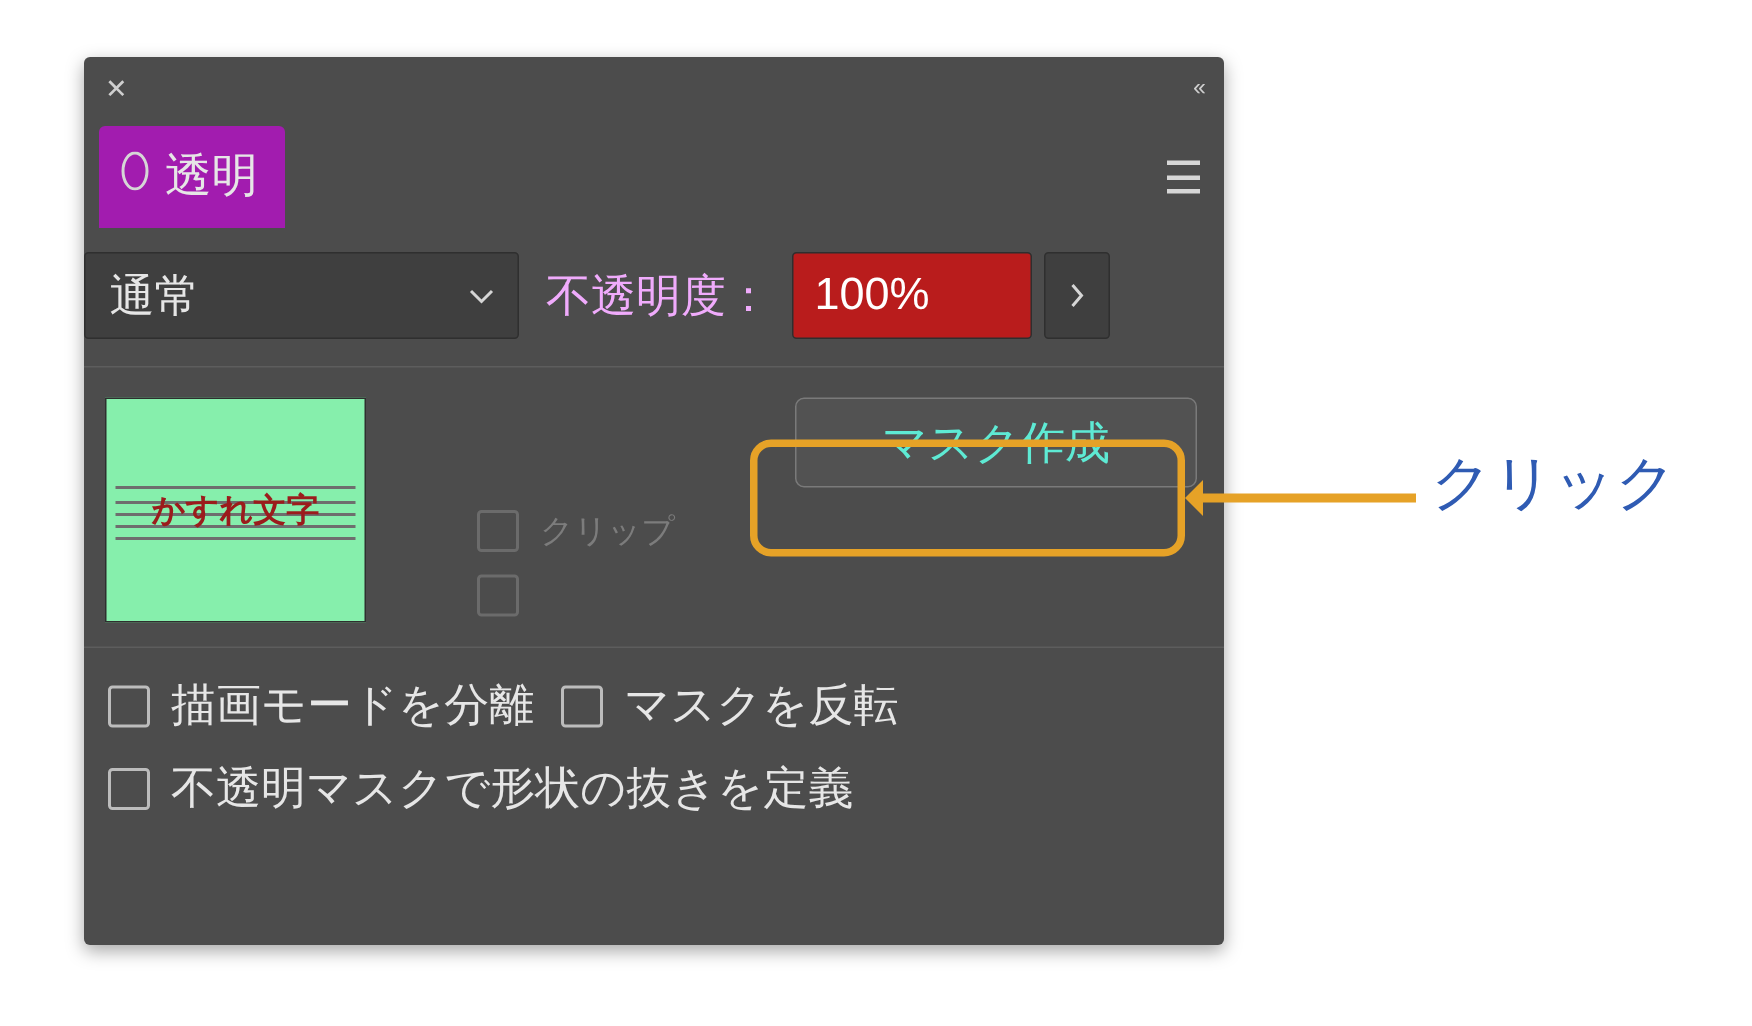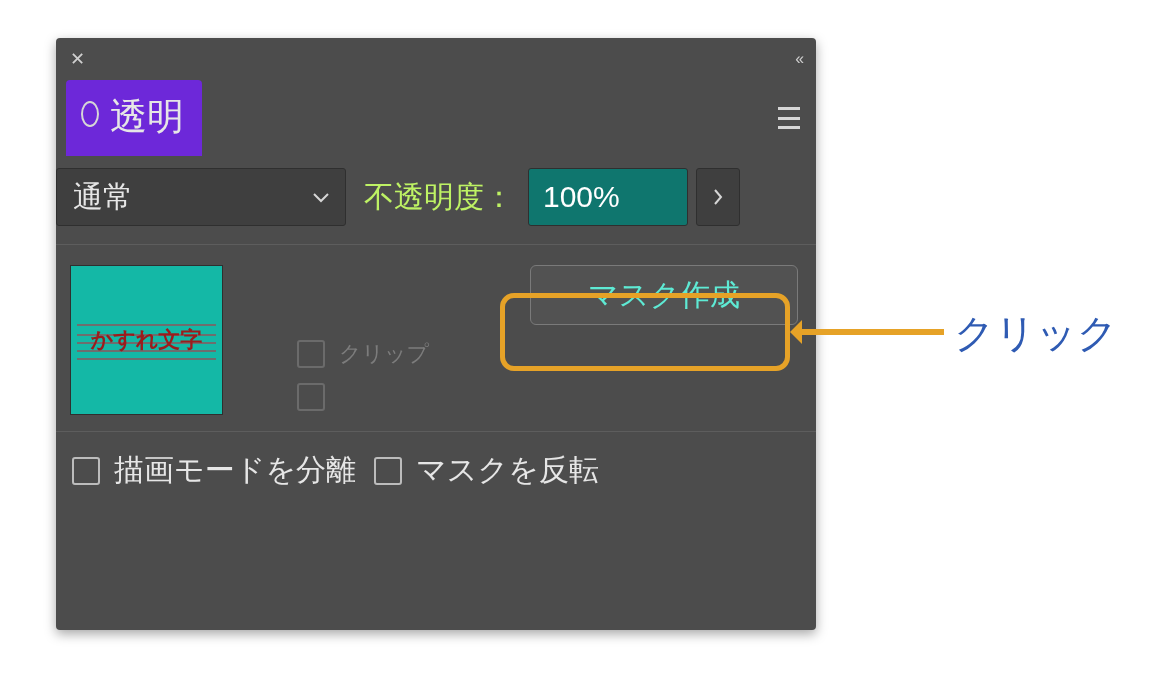--- a/index.html
+++ b/index.html
@@ -25,25 +25,25 @@
       padding:0 14px;
     }
     .close-x { color:#cfcfcf; cursor:pointer; font-size:18px; line-height:1; }
     .collapse { color:#cfcfcf; cursor:pointer; font-size:16px; letter-spacing:-2px; }
     .tabrow {
       height:76px;
       display:flex; align-items:center;
       padding:0 10px;
     }
     .tab {
-      background:#6d28d9;
+      background:#a21caf;
       padding:12px 18px 14px 14px;
       border-radius:4px 4px 0 0;
       display:flex; align-items:center; gap:10px;
-      font-size:37px;
+      font-size:31px;
       font-weight:400;
     }
     .tab-icon { font-size:22px; color:#d6d6d6; }
     .hamburger {
       margin-left:auto;
       width:28px; height:22px;
       display:flex; flex-direction:column; justify-content:space-between;
       cursor:pointer;
       padding-right:6px;
     }
@@ -62,27 +62,27 @@
       border-radius:3px;
       display:flex; align-items:center; justify-content:space-between;
       padding:0 16px;
       font-size:30px;
       cursor:pointer;
     }
     .chev { font-size:18px; color:#d6d6d6; }
     .opacity-label {
       font-size:30px;
       padding:0 6px 0 10px;
-      color:#bef264;
+      color:#f0abfc;
       white-space:nowrap;
     }
     .opacity-field {
       flex:0 0 160px;
       height:58px;
-      background:#0f766e;
+      background:#b91c1c;
       border:1px solid #2f2f2f;
       border-radius:3px;
       display:flex; align-items:center;
       padding:0 14px;
       font-size:30px;
       color:#fff;
     }
     .opacity-more {
       width:44px; height:58px;
       background:#3f3f3f;
@@ -93,22 +93,22 @@
       cursor:pointer;
       color:#d6d6d6;
     }
     .maskrow {
       display:flex; align-items:flex-start;
       padding:20px 14px 16px 14px;
       border-bottom:1px solid #5d5d5d;
       gap:18px;
     }
     .thumb {
-      width:153px; height:150px;
-      background:#14b8a6;
+      width:174px; height:150px;
+      background:#86efac;
       border:1px solid #2f2f2f;
       display:flex; align-items:center; justify-content:center;
       position:relative;
       overflow:hidden;
     }
     .thumb-text {
       color:#9b1c1c;
       font-size:22px;
       font-weight:700;
       position:relative;
@@ -188,21 +188,21 @@
     }
     .arrow::before {
       content:"";
       position:absolute;
       left:-16px; top:-9px;
       border:12px solid transparent;
       border-right-color:#e6a227;
     }
     .callout {
       position:absolute;
-      left:954px; top:306px;
+      left:954px; top:294px;
       font-size:40px;
       color:#2f5bb3;
       font-weight:400;
       white-space:nowrap;
     }
   </style>
 </head>
 <body>
 
 <div class="panel">
@@ -275,19 +275,25 @@
     <div class="bottom-row">
       <div class="bottom-chk">
         <span class="box"></span>
         <span>描画モードを分離</span>
       </div>
       <div class="bottom-chk">
         <span class="box"></span>
         <span>マスクを反転</span>
       </div>
     </div>
+    <div class="bottom-row">
+      <div class="bottom-chk">
+        <span class="box"></span>
+        <span>不透明マスクで形状の抜きを定義</span>
+      </div>
+    </div>
   </div>
 
 </div>
 
 <div class="highlight-wrap"></div>
 <div class="arrow"></div>
 <div class="callout">クリック</div>
 
 </body></html>

